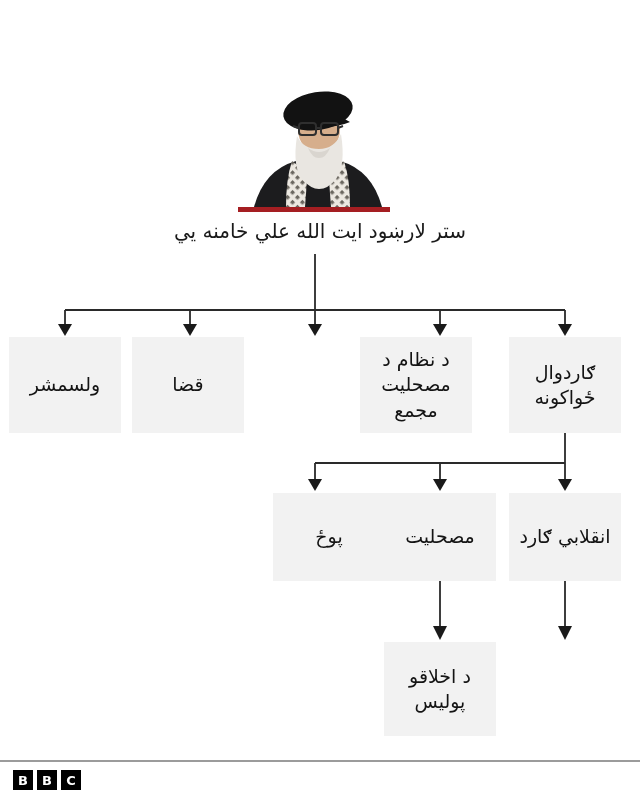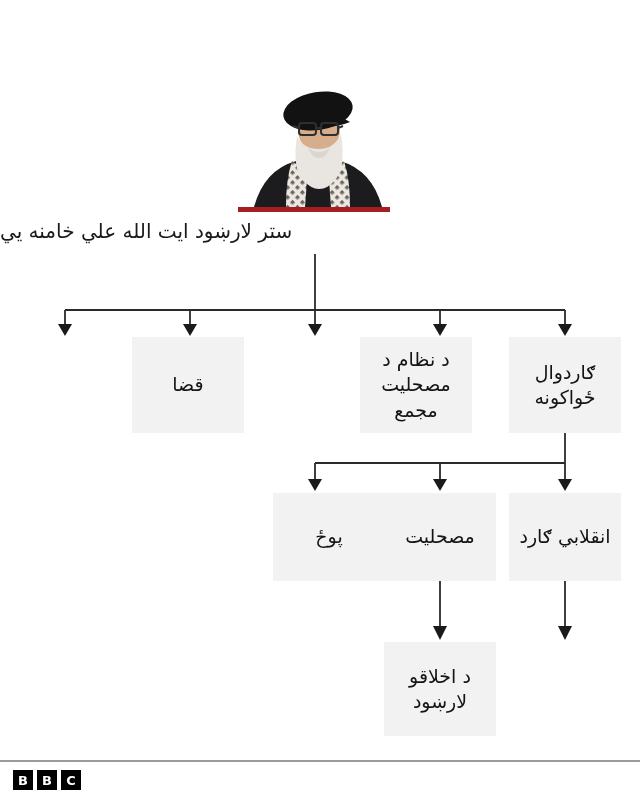--- a/index.html
+++ b/index.html
@@ -7,21 +7,21 @@
     position:relative;width:640px;height:798px;background:#ffffff;overflow:hidden;
     font-family:"DejaVu Sans",sans-serif;color:#141414;
   }
   .title{
     position:absolute;top:22px;left:0;right:0;text-align:center;
     font-size:27px;font-weight:700;direction:rtl;color:#111111;letter-spacing:-0.5px;
   }
   .portrait-wrap{position:absolute;left:248px;top:86px;width:140px;height:121px;}
   .red-bar{position:absolute;left:238px;top:207px;width:152px;height:5px;background:#a51e22;}
   .caption{
-    position:absolute;top:219px;left:0;right:0;text-align:left;
+    position:absolute;top:219px;left:0;right:0;text-align:center;
     font-size:20px;direction:rtl;color:#1a1a1a;
   }
   .connectors{position:absolute;left:0;top:0;width:640px;height:798px;pointer-events:none;}
   .box{
     position:absolute;background:#f2f2f2;box-sizing:border-box;padding:4px 6px;
     display:flex;align-items:center;justify-content:center;text-align:center;
     direction:rtl;font-size:19px;line-height:1.32;color:#141414;
   }
   
   .b-armed     {left:509px;top:337px;width:112px;height:96px;}
@@ -98,26 +98,27 @@
       <polygon points="433,479 447,479 440,491"></polygon>
       <polygon points="558,479 572,479 565,491"></polygon>
       <polygon points="433,626 447,626 440,640"></polygon>
       <polygon points="558,626 572,626 565,640"></polygon>
     </g>
   </svg>
 
   <div class="box b-armed">ګارد‌وال ځواکونه</div>
   <div class="box b-expediency">د نظام د مصحلیت مجمع</div>
   <div class="box b-judiciary">قضا</div>
+  <div class="box b-president">ولسمشر</div>
 
   <div class="box b-guard">انقلابي ګارد</div>
   <div class="box b-police">مصحلیت</div>
   <div class="box b-army">پوځ</div>
 
-  <div class="box b-morality">د اخلاقو لارښود</div>
+  <div class="box b-morality">د اخلاقو پولیس</div>
 
   <div class="divider"></div>
 
   <div class="bbc" dir="ltr">
     <span class="sq">B</span>
     <span class="sq">B</span>
     <span class="sq">C</span>
   </div>
 
 </div>

